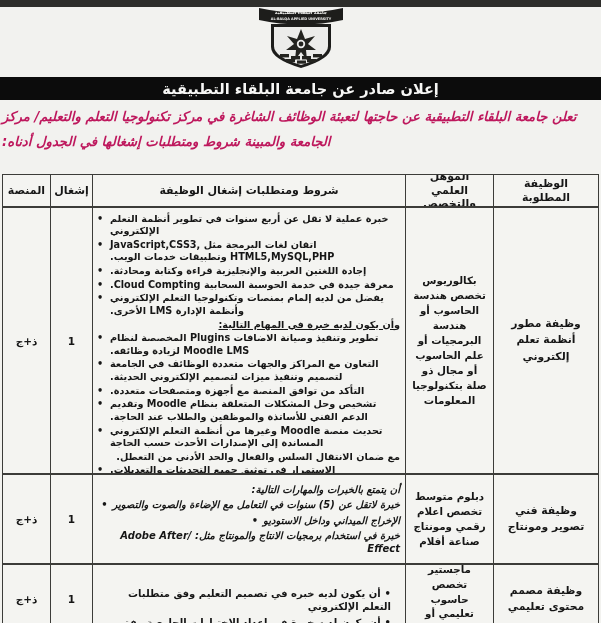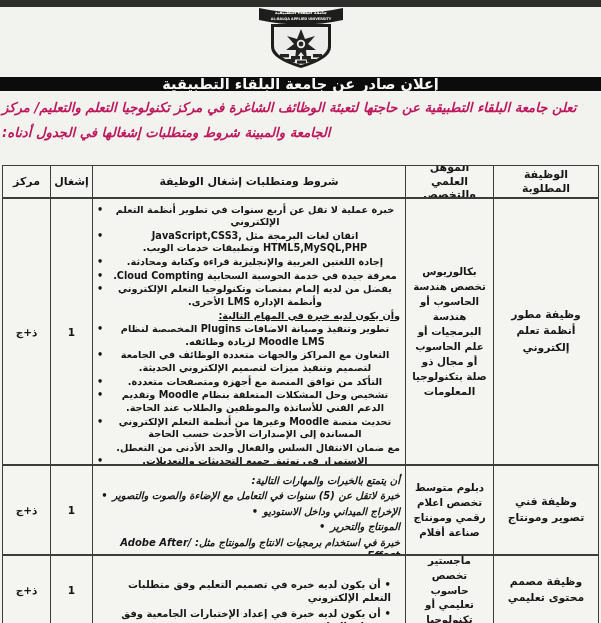--- a/index.html
+++ b/index.html
@@ -10,21 +10,21 @@
     background:#f2f2ef; color:#161616; overflow:hidden;
     font-weight:bold;
   }
   
   .topbar { height:7px; width:100%; background:#2e2e2b; }
   
   .logo-wrap { display:flex; justify-content:center; align-items:flex-start; height:63px; }
   .logo-wrap svg { display:block; }
   
   .title-bar {
-    margin-top:7px; height:14px; width:100%; background:#0c0c0c;
+    margin-top:7px; height:23px; width:100%; background:#0c0c0c;
     color:#f7f7f5; display:flex; align-items:center; justify-content:center;
     font-size:14.5px; letter-spacing:0.2px;
   }
   
   .intro {
     padding:4px 2px 0 2px; text-align:left;
     font-size:13.2px; line-height:25px; color:#be185d;font-style:italic;
   }
   
   .tbl {
@@ -53,21 +53,21 @@
   
   .cond { padding:3px 5px 2px 4px; }
   .cond .it { margin:1.5px 0; text-align:right; }
   .cond-0 { font-size:9.7px; line-height:1.27; }
   .cond-1 { font-size:10px;  line-height:1.3; padding-top:5px;font-style:italic; }
   .cond-1 .it { margin:2.5px 0; }
   .cond-2 { font-size:10px;  line-height:1.3; padding-top:18px; padding-inline-start:14px; padding-inline-end:12px; }
   .cond-2 .it { margin:3.5px 0; }
   
   .it.bleft { display:flex; }
-  .it.bleft .tx { flex:1; text-align:center; }
+  .it.bleft .tx { flex:1; text-align:left; }
   .it.bleft .dot { width:13px; text-align:left; }
   .it .dtrail { margin-inline-start:5px; }
   .it.bright .dot { margin-inline-end:4px; }
   .it.plain { }
   .it.headline { }
   .it.headline.ul { text-decoration:underline; }
 </style>
 </head>
 <body>
 
@@ -107,21 +107,21 @@
     <span>إعلان صادر عن جامعة البلقاء التطبيقية</span>
   </div>
 
   <div class="intro">تعلن جامعة البلقاء التطبيقية عن حاجتها لتعبئة الوظائف الشاغرة في مركز تكنولوجيا التعلم والتعليم/ مركز الجامعة والمبينة شروط ومتطلبات إشغالها في الجدول أدناه:</div>
 
   <div class="tbl">
       <div class="c mid head">الوظيفة المطلوبة</div>
       <div class="c mid head">المؤهل العلمي والتخصص</div>
       <div class="c mid head">شروط ومتطلبات إشغال الوظيفة</div>
       <div class="c mid head">إشغال</div>
-      <div class="c mid head last-col">مركز</div>
+      <div class="c mid head last-col">المنصة</div>
       <div class="c mid pos">وظيفة مطور أنظمة تعلم إلكتروني</div>
       <div class="c mid qual">بكالوريوس تخصص هندسة الحاسوب أو هندسة البرمجيات أو علم الحاسوب أو مجال ذو صلة بتكنولوجيا المعلومات</div>
       <div class="c cond cond-0">
         <div class="it bleft">
           <span class="tx">خبرة عملية لا تقل عن أربع سنوات في تطوير أنظمة التعلم الإلكتروني</span>
           <span class="dot">•</span>
         </div>
         <div class="it bleft">
           <span class="tx">اتقان لغات البرمجة مثل JavaScript,CSS3, HTML5,MySQL,PHP وتطبيقات خدمات الويب.</span>
           <span class="dot">•</span>
@@ -166,21 +166,20 @@
         </div>
       </div>
       <div class="c mid num">1</div>
       <div class="c mid gen last-col">ذ+ج</div>
       <div class="c mid pos">وظيفة فني تصوير ومونتاج</div>
       <div class="c mid qual">دبلوم متوسط تخصص اعلام رقمي ومونتاج صناعة أفلام</div>
       <div class="c cond cond-1">
         <div class="it headline">أن يتمتع بالخبرات والمهارات التالية:</div>
         <div class="it btrail"><span>خبرة لاتقل عن (5) سنوات في التعامل مع الإضاءة والصوت والتصوير</span><span class="dtrail">•</span></div>
         <div class="it btrail"><span>الإخراج الميداني وداخل الاستوديو</span><span class="dtrail">•</span></div>
-        <div class="it btrail"><span>المونتاج والتحرير</span><span class="dtrail">•</span></div>
         <div class="it btrail"><span>خبرة في استخدام برمجيات الانتاج والمونتاج مثل: /Adobe After Effect</span></div>
       </div>
       <div class="c mid num">1</div>
       <div class="c mid gen last-col">ذ+ج</div>
       <div class="c mid pos last-row">وظيفة مصمم محتوى تعليمي</div>
       <div class="c mid qual last-row">بكالوريوس أو ماجستير تخصص حاسوب تعليمي أو تكنولوجيا التعلم</div>
       <div class="c cond cond-2 last-row">
         <div class="it bright"><span class="dot">•</span><span>أن يكون لديه خبره في تصميم التعليم وفق متطلبات التعلم الإلكتروني</span></div>
         <div class="it bright"><span class="dot">•</span><span>أن يكون لديه خبرة في إعداد الإختبارات الجامعية وفق مخرجات التعلم</span></div>
       </div>

